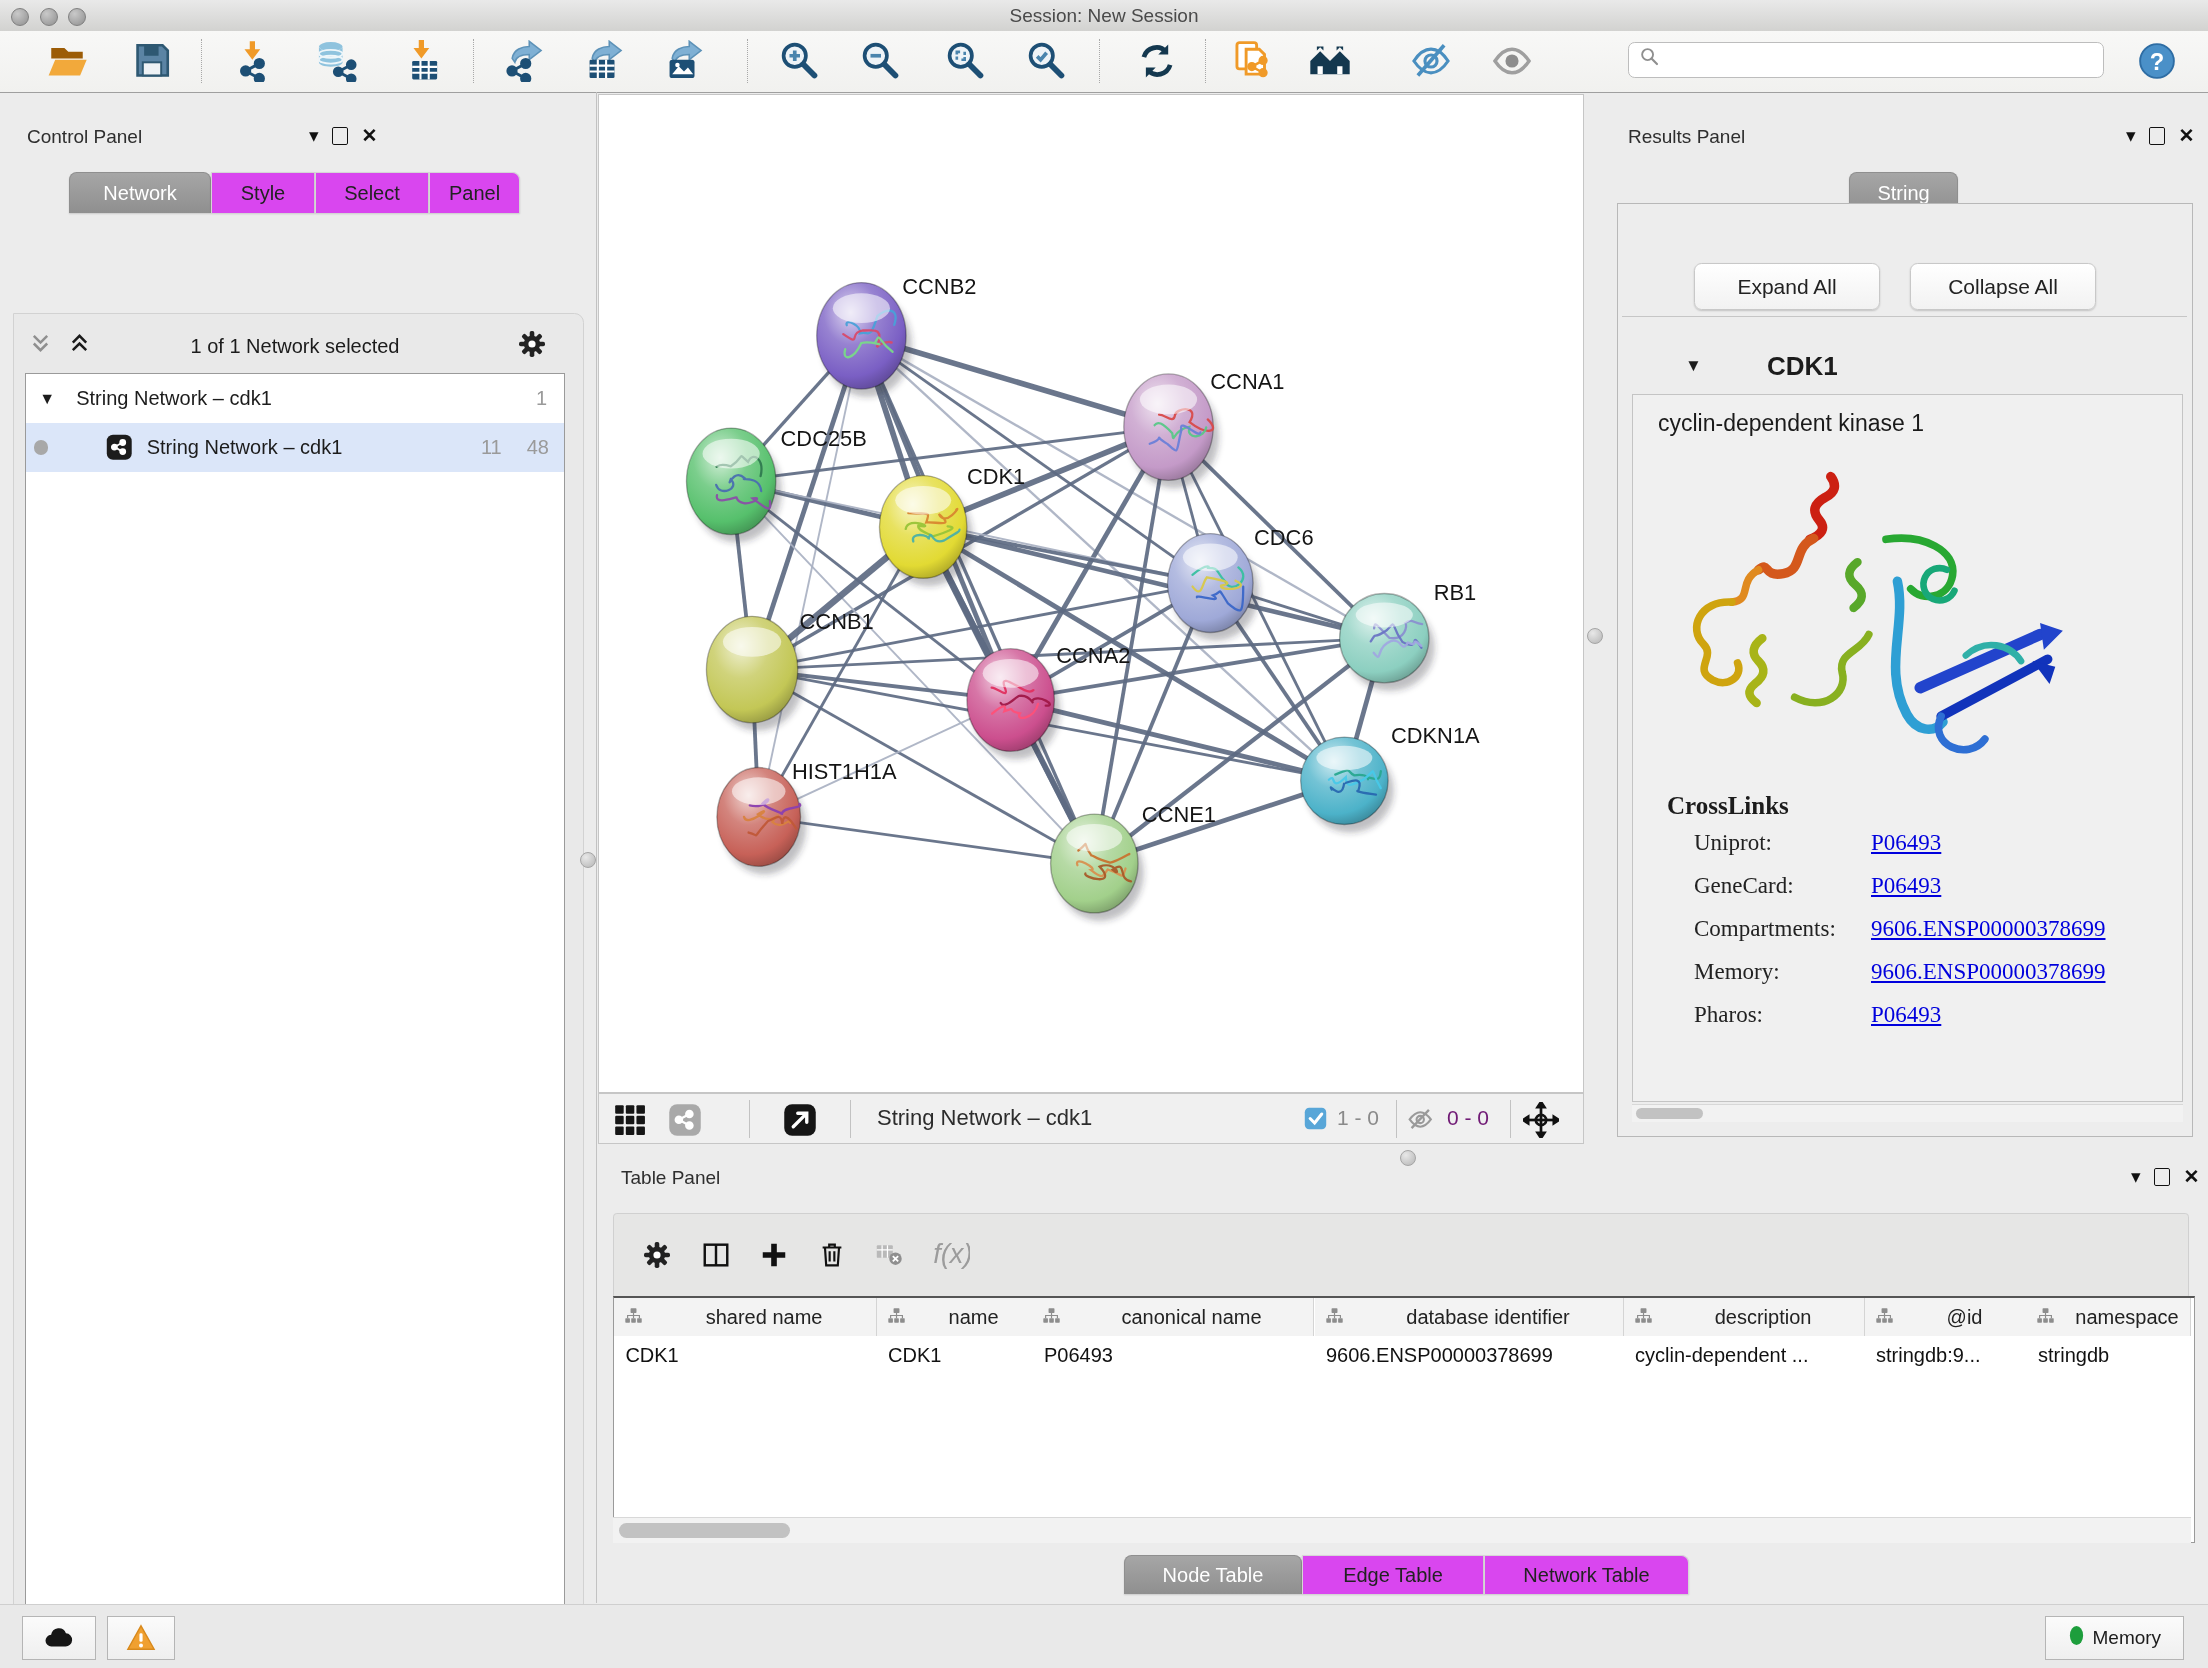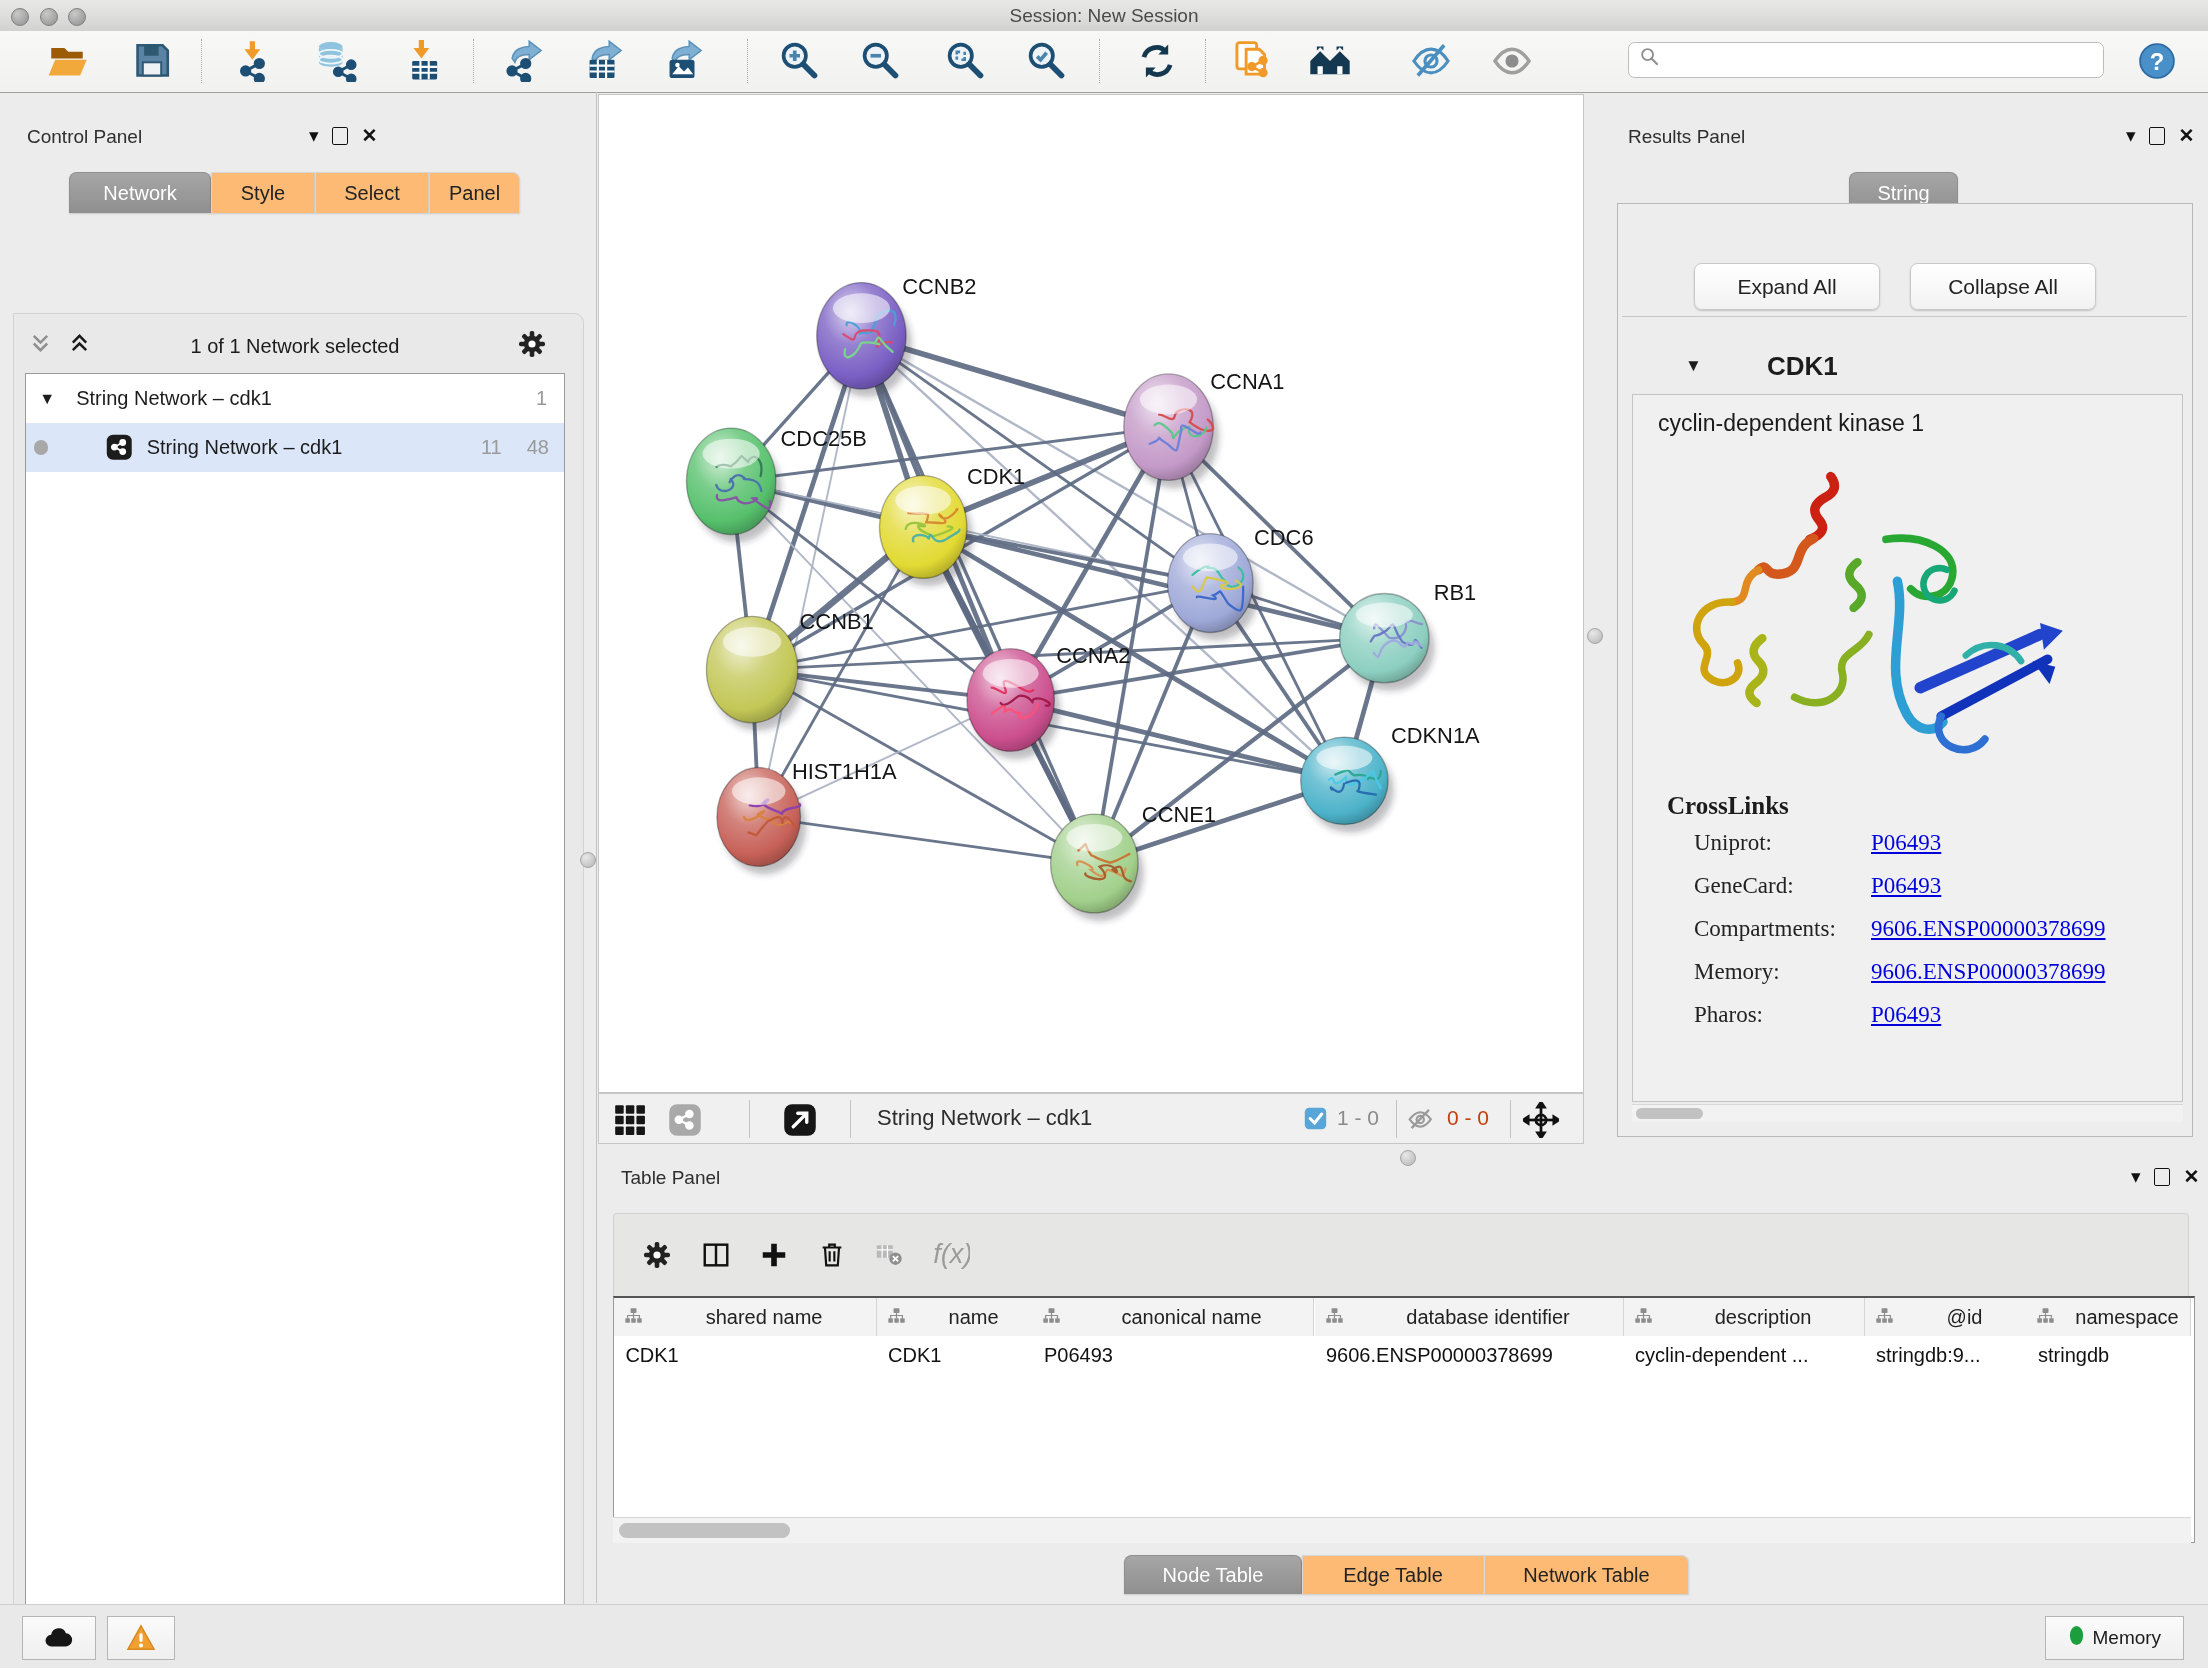--- a/index.html
+++ b/index.html
@@ -21,21 +21,21 @@
   .searchbox{top:11.4px;left:1628px;width:476px;height:36px;background:#fff;border:1px solid #bdbdbd;
     border-radius:6.7px;display:flex;align-items:center;padding-left:9.5px;box-sizing:border-box;}
   .searchbox input{border:none;outline:none;font-size:19px;width:418px;background:transparent;
     font-family:"Liberation Sans",sans-serif;}
   
   .panel-title{font-size:19px;color:#2e2e2e;}
   .panel-ctrls{display:flex;gap:13.3px;align-items:center;font-size:19px;color:#111;}
   .pc-glyph{cursor:default;line-height:1;}
   .float-sq{width:14.3px;height:16px;border:1.9px solid #111;border-radius:1.9px;}
   .tab{height:40px;display:flex;align-items:center;justify-content:center;font-size:20px;
-    background:#fdba74;border:1px solid #d6d6d6;border-bottom:none;color:#222;
+    background:#d946ef;border:1px solid #d6d6d6;border-bottom:none;color:#222;
     box-shadow:0 1px 1.9px rgba(0,0,0,.15);}
   .tab.first{border-radius:7.6px 0 0 0;}
   .tab.last{border-radius:0 7.6px 0 0;}
   .tab.sel{background:linear-gradient(#a6a6a6,#8f8f8f);color:#fff;border-color:#8f8f8f;border-radius:7.6px 7.6px 0 0;}
   
   .cp-container{left:13.3px;top:221px;width:569px;height:1343px;background:#e9e9e9;
     border:1px solid #d2d2d2;border-radius:0 9.5px 9.5px 9.5px;}
   .cp-list{left:25px;top:281px;width:540px;height:1270px;background:#fff;border:1.9px solid #9a9a9a;box-sizing:border-box;}
   .cp-row{height:49px;display:flex;align-items:center;font-size:20px;}
   .cp-row .cnt{color:#9a9a9a;}
@@ -581,21 +581,21 @@
         <rect x="2" y="2" width="24" height="24" rx="5" fill="#58a6d8"></rect>
         <path d="M8 14l5 5 8-10" stroke="#fff" stroke-width="3.4" fill="none" stroke-linecap="round"></path>
       </svg></div>
   <div class="abs" style="left:738px;top:12.4px;font-size:21px;color:#8a8a8a">1 - 0</div>
   <div class="cb-sep" style="left:797px"></div>
   <div class="abs" style="left:807px;top:12.4px" id="cb-eyeslash"><svg width="28.5" height="26" viewBox="0 0 28 27">
         <path d="M3 14c3.6-5 7.6-7.5 11-7.5S21.4 9 25 14c-3.6 5-7.6 7.5-11 7.5S6.6 19 3 14z" fill="none" stroke="#9a9a9a" stroke-width="2.2"></path>
         <circle cx="14" cy="14" r="3.8" fill="none" stroke="#9a9a9a" stroke-width="2.2"></circle>
         <line x1="5" y1="23" x2="23" y2="4" stroke="#9a9a9a" stroke-width="2.4"></line>
       </svg></div>
-  <div class="abs" style="left:848px;top:12.4px;font-size:21px;color:#c2410c">0 - 0</div>
+  <div class="abs" style="left:848px;top:12.4px;font-size:21px;color:#701a75">0 - 0</div>
   <div class="cb-sep" style="left:911px"></div>
   <div class="abs" style="left:924px;top:7.6px" id="cb-crosshair"><svg width="36" height="36" viewBox="0 0 32 32">
         <g stroke="#111" stroke-width="2.4" fill="#111">
           <line x1="16" y1="4" x2="16" y2="28"></line>
           <line x1="4" y1="16" x2="28" y2="16"></line>
           <circle cx="16" cy="16" r="4.6" fill="none"></circle>
           <path d="M16 0l3 4.6h-6z"></path>
           <path d="M16 32l3-4.6h-6z"></path>
           <path d="M0 16l4.6-3v6z"></path>
           <path d="M32 16l-4.6-3v6z"></path>

